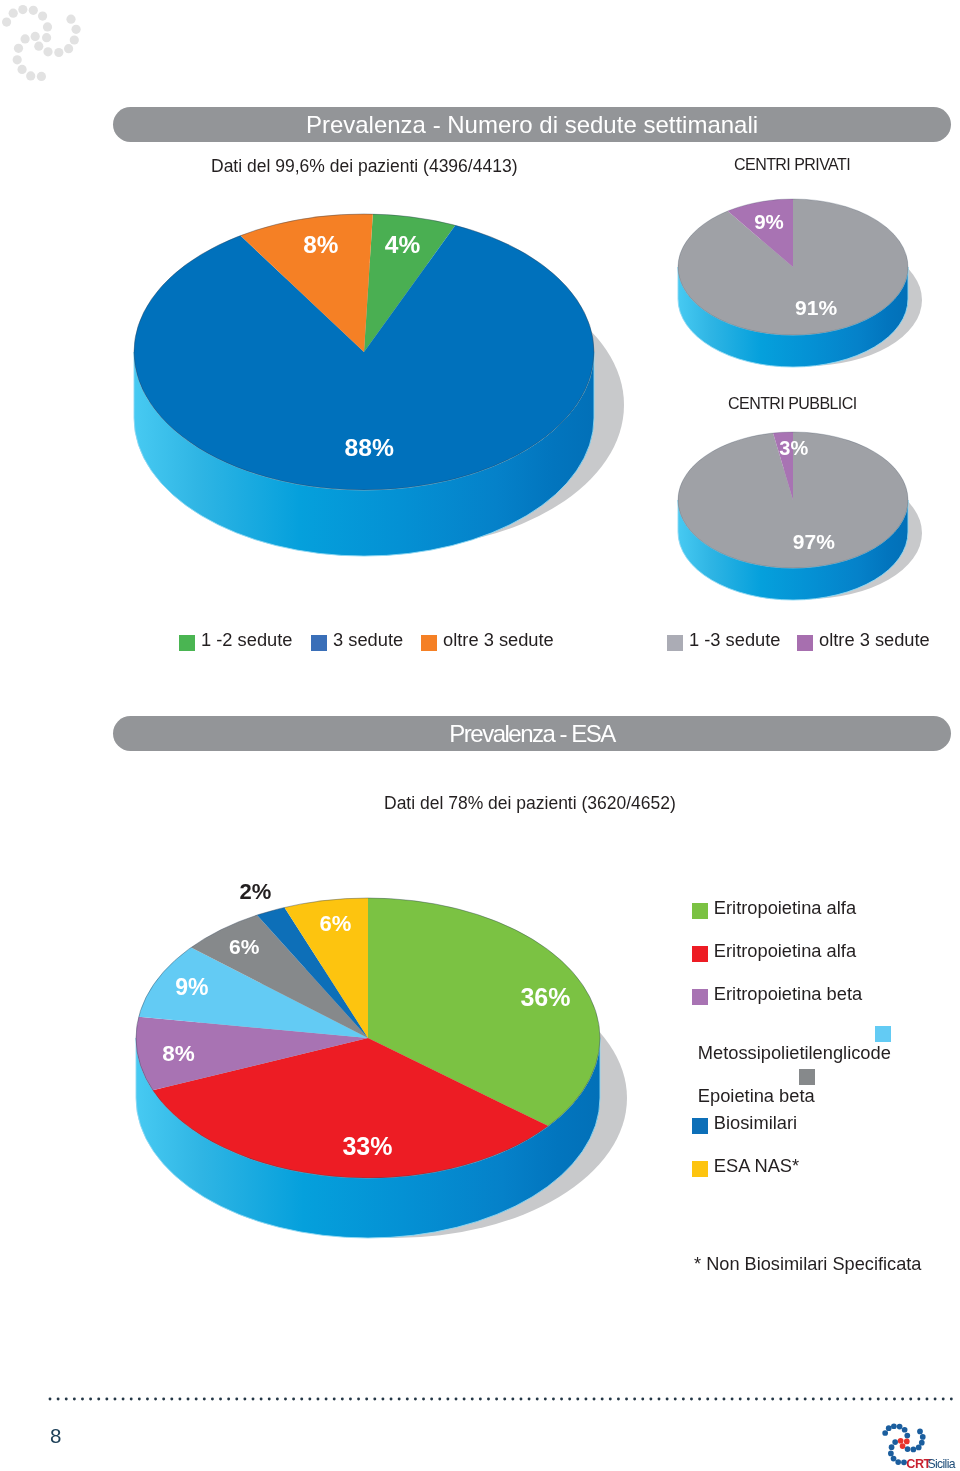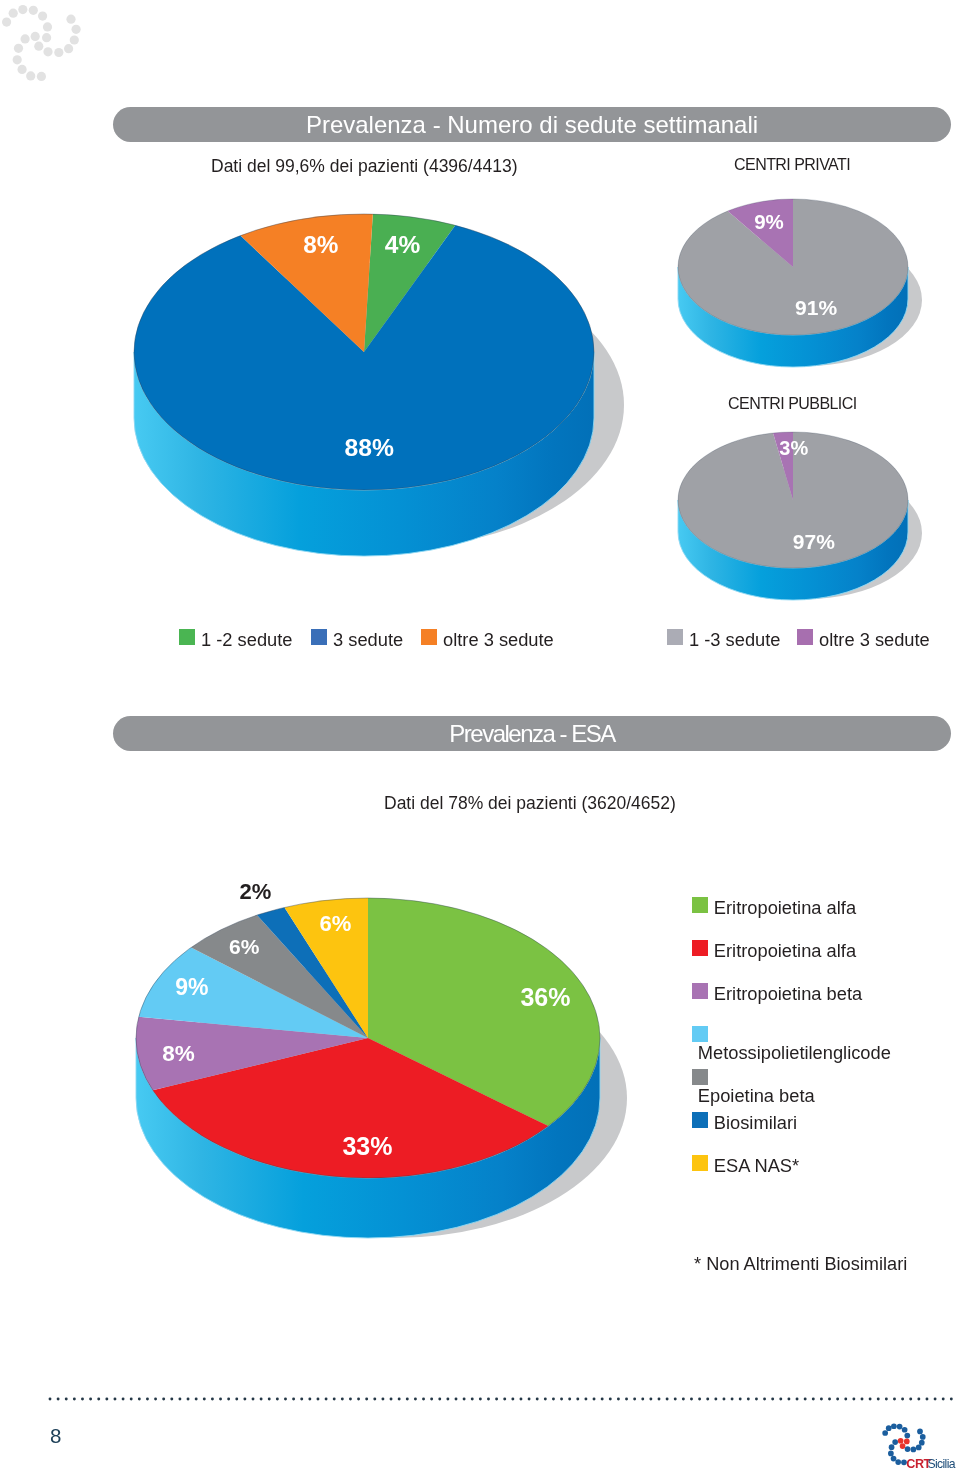--- a/index.html
+++ b/index.html
@@ -4,21 +4,21 @@
 <style>
 html,body{margin:0;padding:0;background:#fff;}
 body{width:960px;height:1471px;position:relative;overflow:hidden;
      font-family:"Liberation Sans",sans-serif;color:#231f20;-webkit-font-smoothing:antialiased;}
 .abs{position:absolute;}
 #watermark{left:0px;top:0px;width:110px;height:110px;}
 .bar{position:absolute;background:#939598;border-radius:18px;display:flex;align-items:center;justify-content:center;}
 .bar span{color:#fff;font-size:24px;letter-spacing:0px;}
 .subtitle{position:absolute;font-size:17.5px;white-space:nowrap;}
 .sublabel{position:absolute;font-size:16px;letter-spacing:-0.55px;white-space:nowrap;}
-.legend-item{position:absolute;display:flex;align-items:flex-start;white-space:nowrap;}
+.legend-item{position:absolute;display:flex;align-items:flex-end;white-space:nowrap;}
 .legend-sw{width:16px;height:16px;display:inline-block;}
 .legend-tx{font-size:18.3px;margin-left:6px;color:#231f20;}
 .footnote{position:absolute;font-size:18.2px;white-space:nowrap;}
 #dotted{position:absolute;left:49.9px;top:1396.5px;width:906px;height:4px;}
 #pagenum{position:absolute;left:50px;top:1424px;font-size:20.5px;color:#1f4159;}
 #logo{position:absolute;left:872px;top:1406px;width:88px;height:66px;}
 svg{display:block;overflow:visible;}
 </style>
 </head>
 <body>
@@ -140,21 +140,21 @@
       <text x="244.2" y="946" text-anchor="middle" dominant-baseline="central" font-family="&quot;Liberation Sans&quot;,sans-serif" font-weight="bold" font-size="21" fill="#fff">6%</text>
       <text x="255.4" y="891" text-anchor="middle" dominant-baseline="central" font-family="&quot;Liberation Sans&quot;,sans-serif" font-weight="bold" font-size="22" fill="#231f20">2%</text>
       <text x="335.4" y="923" text-anchor="middle" dominant-baseline="central" font-family="&quot;Liberation Sans&quot;,sans-serif" font-weight="bold" font-size="22" fill="#fff">6%</text>
     </g>
   </svg>
 
 <div class="bar" id="bar2" style="left:113px;top:716px;width:838px;height:35px;">
   <span style="letter-spacing:-1.5px;">Prevalenza - ESA</span>
 </div>
 <div class="subtitle" style="left:384px;top:793px;">Dati del 78% dei pazienti (3620/4652)</div>
-<div class="footnote" style="left:694px;top:1254px;">* Non Altrimenti Biosimilari</div>
+<div class="footnote" style="left:694px;top:1254px;">* Non Biosimilari Specificata</div>
 
 <svg id="dotted" viewBox="0 0 906 4">
     <circle cx="0.00" cy="2" r="1.45" fill="#243746"></circle>
     <circle cx="8.12" cy="2" r="1.45" fill="#243746"></circle>
     <circle cx="16.24" cy="2" r="1.45" fill="#243746"></circle>
     <circle cx="24.36" cy="2" r="1.45" fill="#243746"></circle>
     <circle cx="32.48" cy="2" r="1.45" fill="#243746"></circle>
     <circle cx="40.60" cy="2" r="1.45" fill="#243746"></circle>
     <circle cx="48.72" cy="2" r="1.45" fill="#243746"></circle>
     <circle cx="56.84" cy="2" r="1.45" fill="#243746"></circle>

